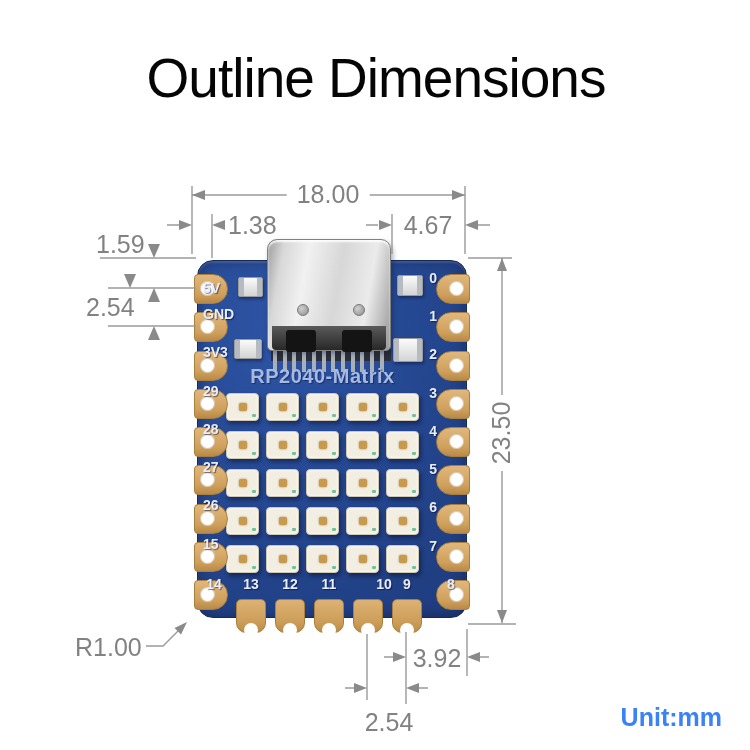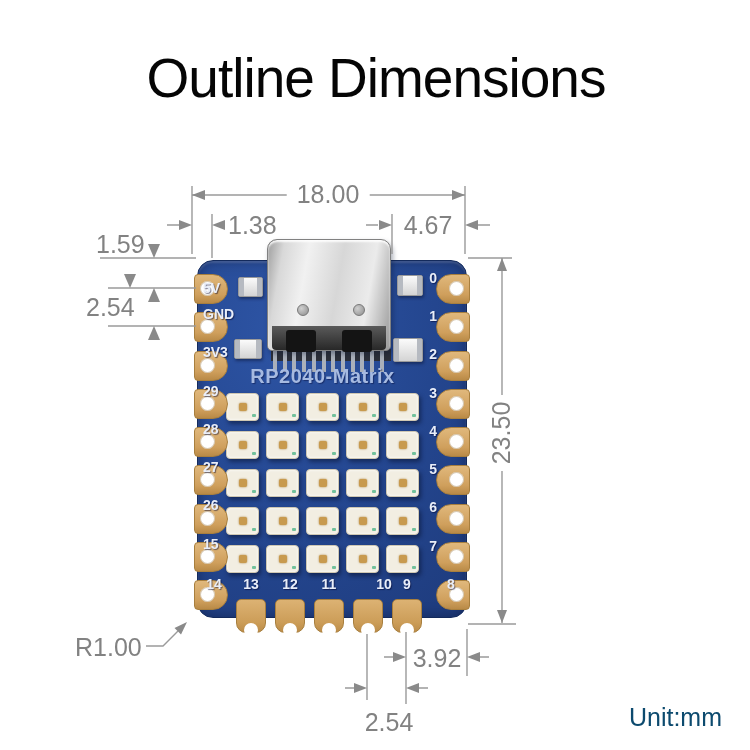--- a/index.html
+++ b/index.html
@@ -12,21 +12,21 @@
   .d-width{left:328px;top:180px;transform:translateX(-50%);background:#fff;padding:0 10px;}
   .d-l138{left:228px;top:211px;}
   .d-r467{left:428px;top:211px;transform:translateX(-50%);}
   .d-159{left:96px;top:230px;}
   .d-254l{left:86px;top:293px;}
   .d-height{left:463px;top:419px;width:76px;height:28px;background:#fff;
             display:flex;align-items:center;justify-content:center;transform:rotate(-90deg);}
   .d-392{left:437px;top:644px;transform:translateX(-50%);}
   .d-254b{left:389px;top:708px;transform:translateX(-50%);}
   .d-r100{left:75px;top:633px;}
-  .unitlbl{position:absolute;right:28px;top:703px;color:#0c4a6e;font-size:25px;font-weight:400;}
+  .unitlbl{position:absolute;right:28px;top:703px;color:#3b82f6;font-size:25px;font-weight:700;}
   
   .dimsvg{position:absolute;left:0;top:0;pointer-events:none;}
   .dimsvg path{stroke:#9a9a9a;stroke-width:1.4;fill:none;}
   .dimsvg polygon{fill:#8a8a8a;}
   
   .board{position:absolute;left:197px;top:260px;width:270px;height:358px;border-radius:16px;
          background:radial-gradient(130% 130% at 30% 18%, #2d54a4 0%, #24468f 45%, #1b3674 100%);
          border:1px solid #132a5c;box-sizing:border-box;
          box-shadow:inset 0 0 14px rgba(0,0,20,.35), inset 0 2px 2px rgba(255,255,255,.18);}
   .pad{position:absolute;width:34px;height:30px;

